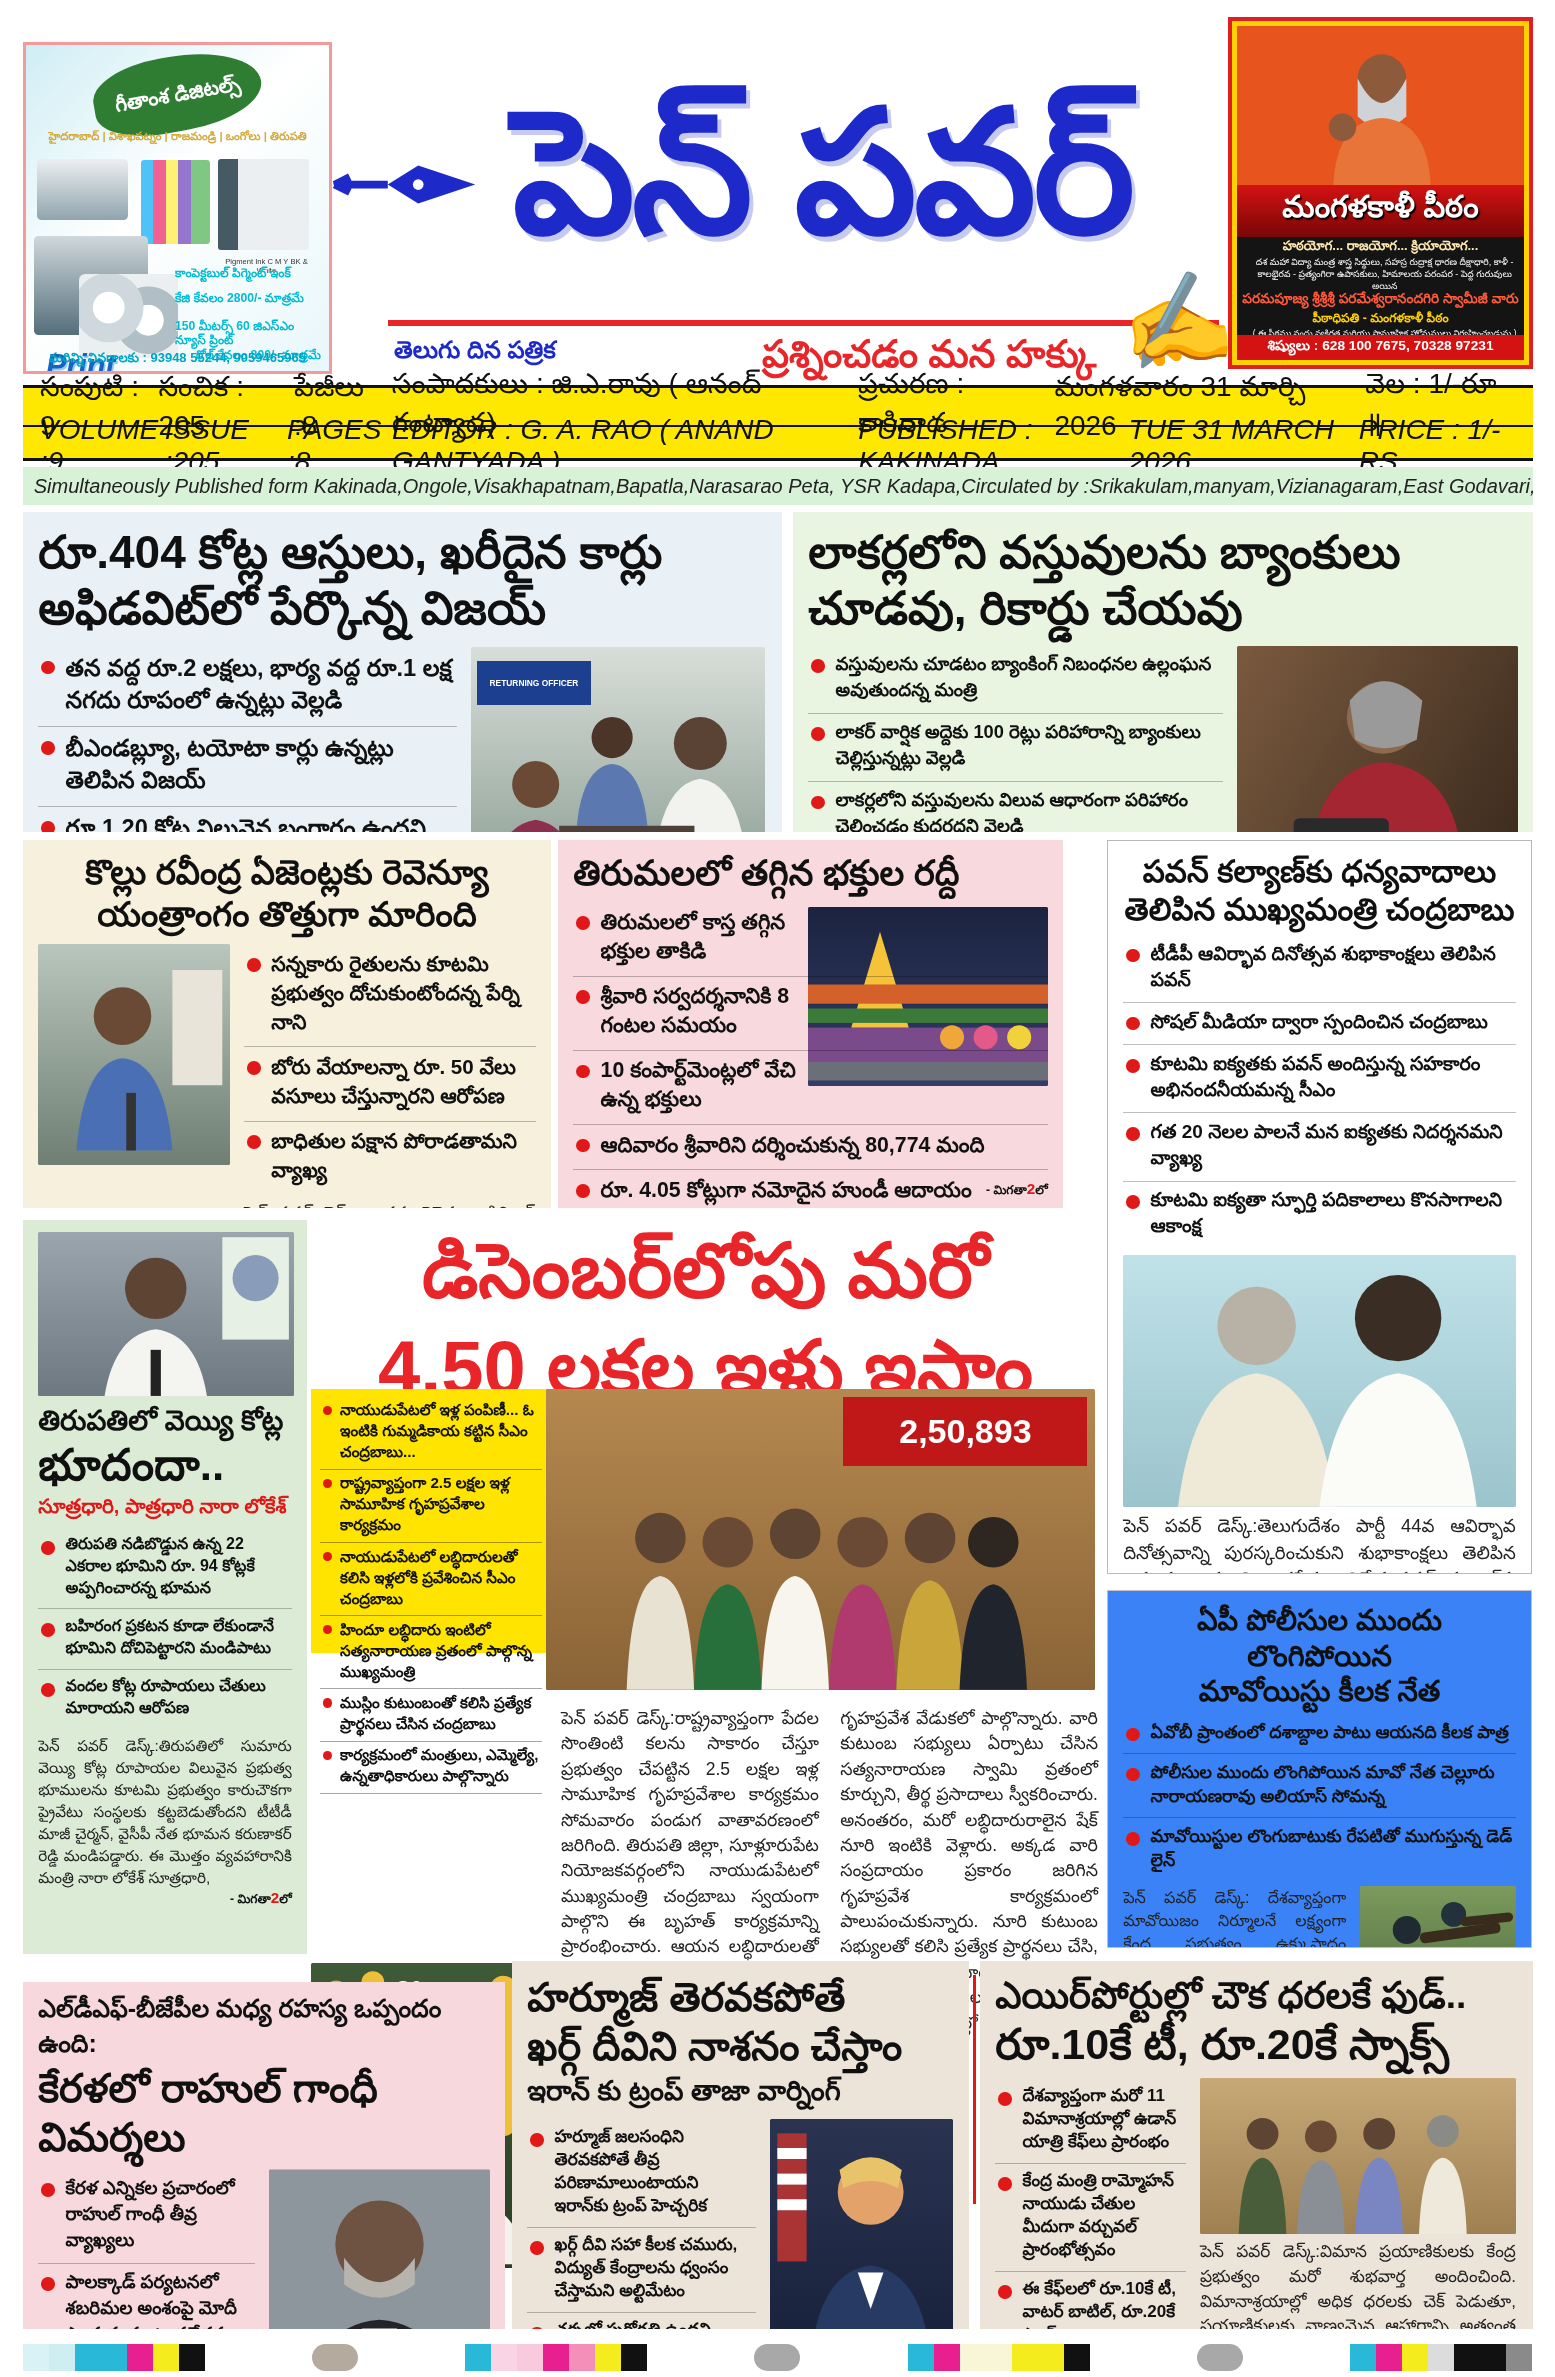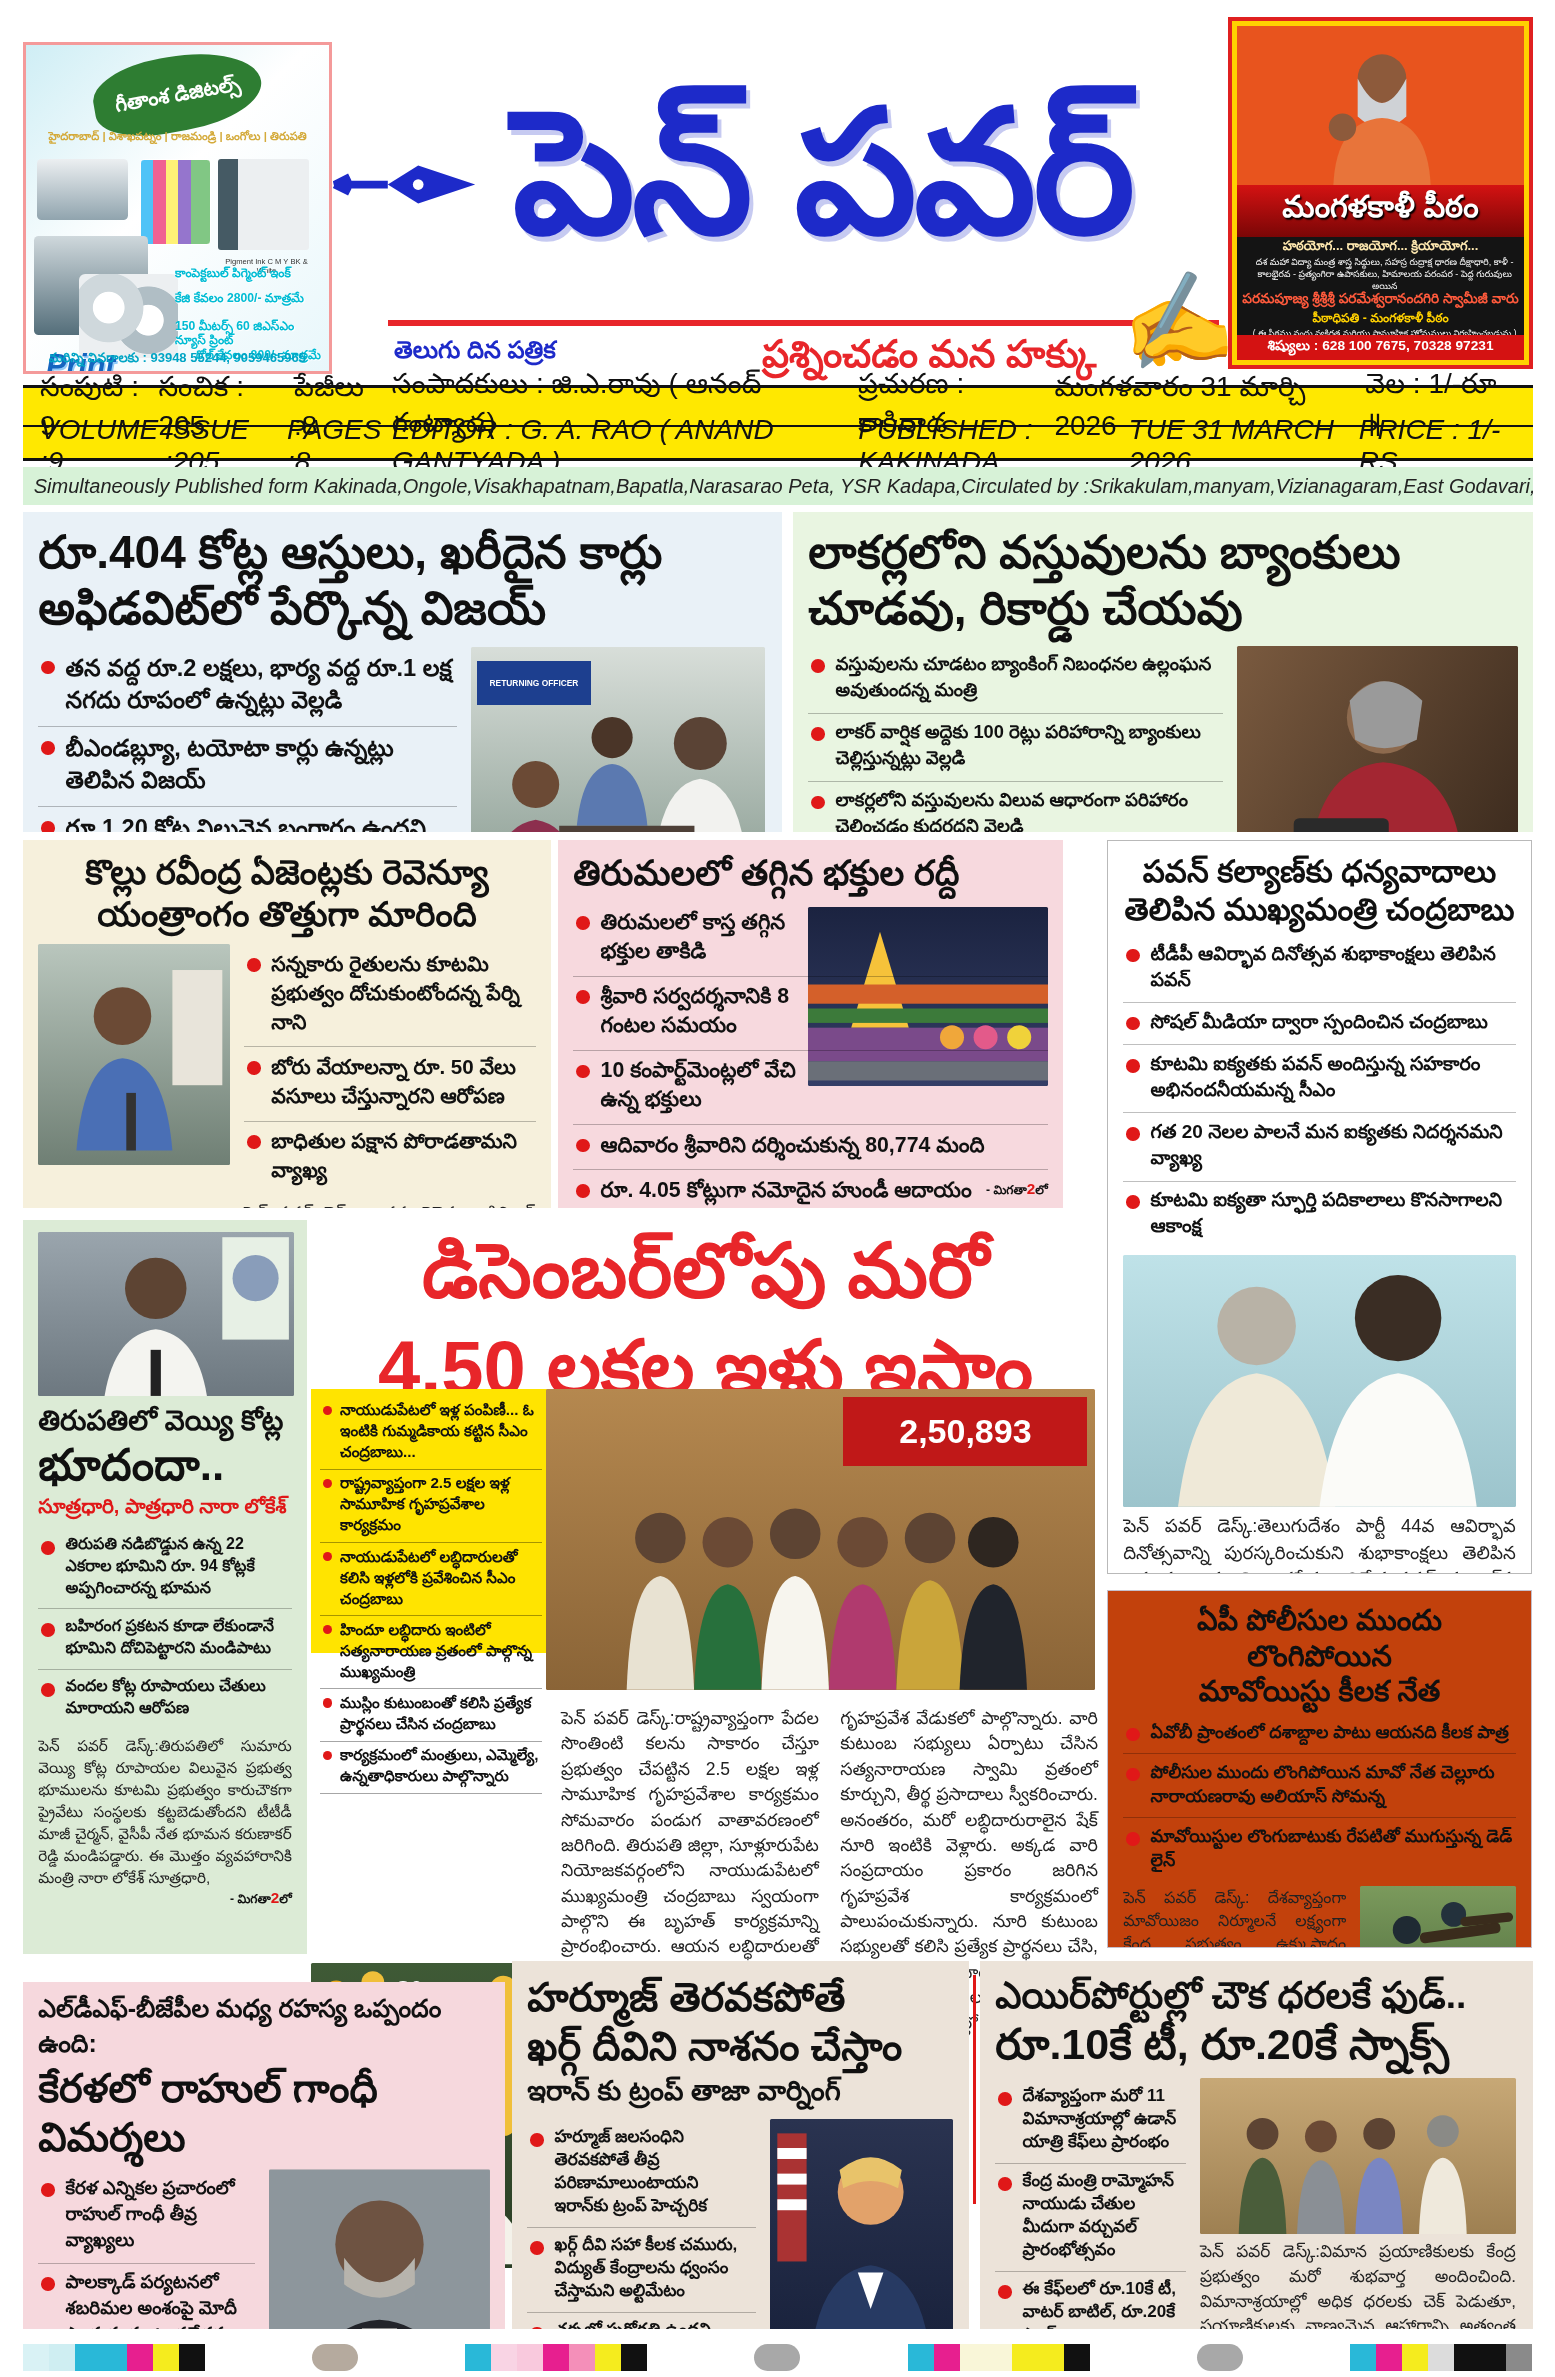--- a/index.html
+++ b/index.html
@@ -71,21 +71,21 @@
   .st-vijay{left:23px;top:512px;width:759px;height:320px;background:#e9f1f7;}
   .st-lockers{left:793px;top:512px;width:740px;height:320px;background:#e9f5e1;}
   .st-kollu{left:23px;top:840px;width:528px;height:368px;background:#f6f0dc;}
   .st-tirumala{left:558px;top:840px;width:505px;height:368px;background:#f7d9de;}
   .st-pawan{left:1107px;top:840px;width:425px;height:734px;background:#ffffff;border:1.5px solid #b9b9b9;}
   .st-bhudanda{left:23px;top:1220px;width:284px;height:734px;background:#dcebd6;}
   .houses-hl{left:316px;top:1222px;width:779px;text-align:center;font-size:76px;font-weight:900;color:#e8262a;line-height:1.28;}
   .houses-box{left:311px;top:1389px;width:240px;height:264px;background:#ffe400;padding:7.6px 9.1px;box-sizing:border-box;}
   .houses-box .bullets li{font-size:15.2px;padding:4.6px 0 4.6px 20px;border-bottom:1.5px solid rgba(0,0,0,.35);}
   .houses-box .bullets li::before{width:9.1px;height:9.1px;top:9.1px;}
-  .st-maoist{left:1107px;top:1590px;width:425px;height:358px;background:#c2410c;border:1.5px solid #c5bfcc;}
+  .st-maoist{left:1107px;top:1590px;width:425px;height:358px;background:#3b82f6;border:1.5px solid #c5bfcc;}
   .st-rahul{left:23px;top:1982px;width:482px;height:347px;background:#f6d8dd;}
   .st-trump{left:512px;top:1961px;width:457px;height:368px;background:#ece3d9;}
   .st-airport{left:980px;top:1961px;width:553px;height:368px;background:#ece3d9;}
   .red-divider{left:973px;top:1975px;width:3px;height:229px;background:#e01818;}
   
   .calib{left:0;top:2342px;width:1555px;height:30.5px;display:flex;align-items:center;justify-content:space-between;padding:0 23px;box-sizing:border-box;}
   .cgroup{display:flex;}
   .cgroup span{display:inline-block;width:26px;height:27.4px;}
   .coval{width:46px;height:27.4px;border-radius:13.7px;}
 </style>

